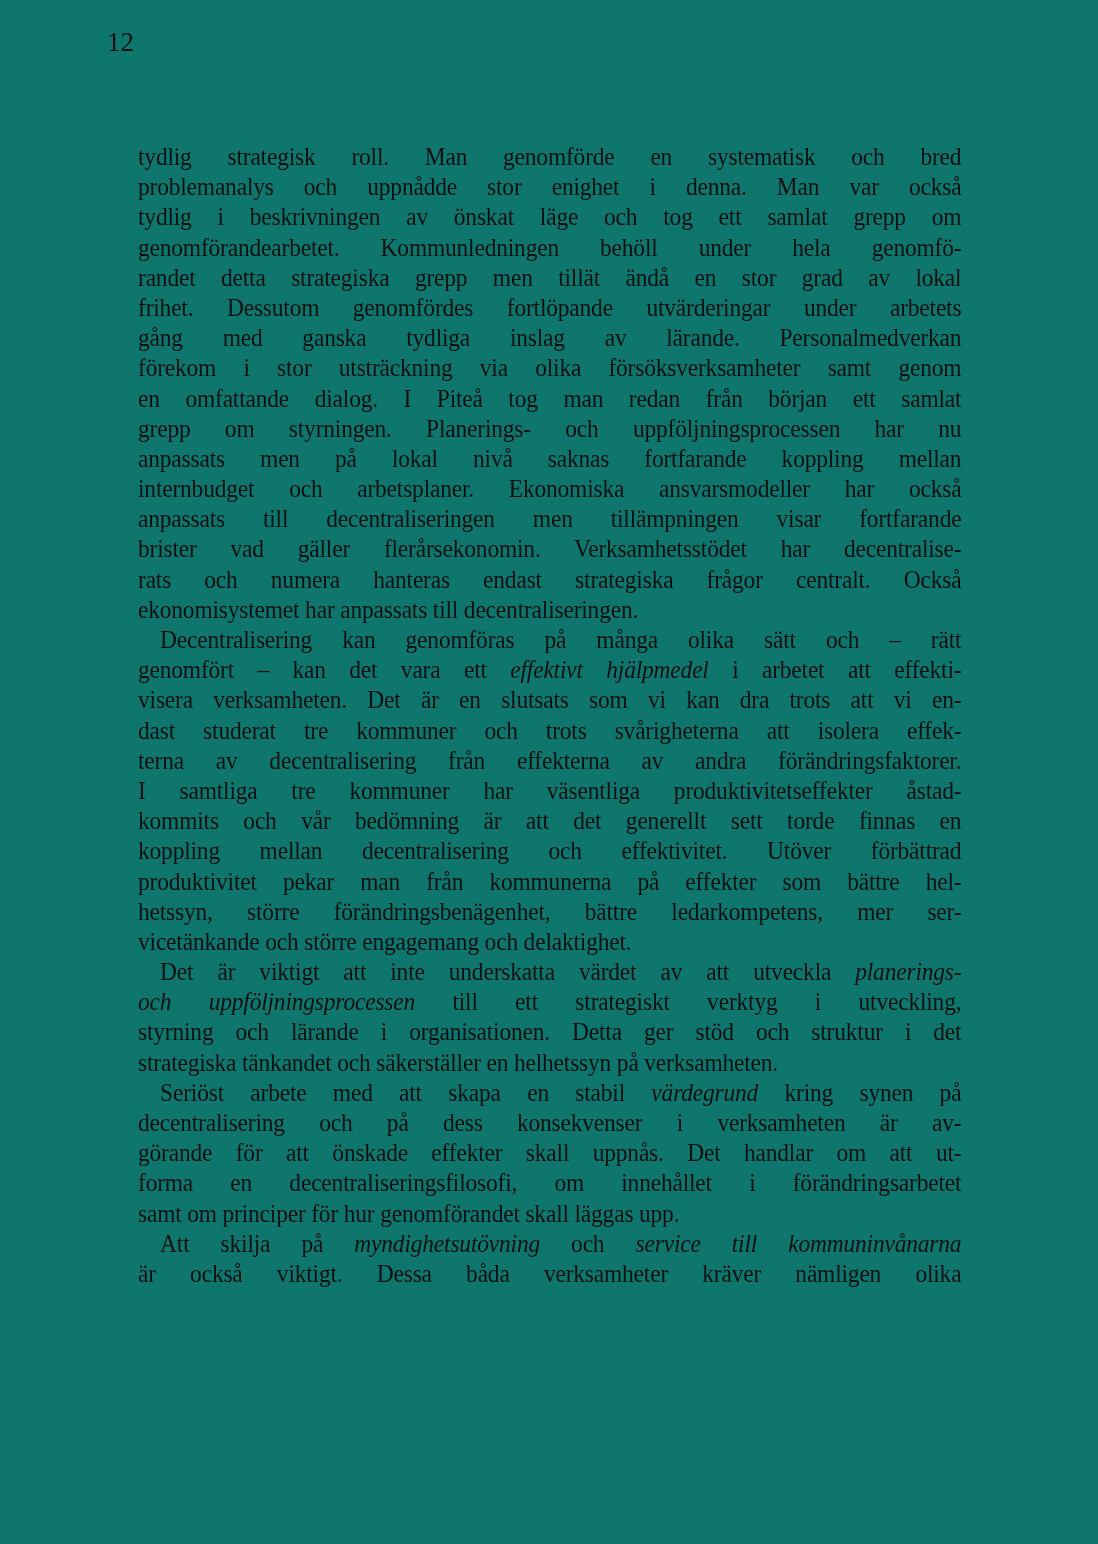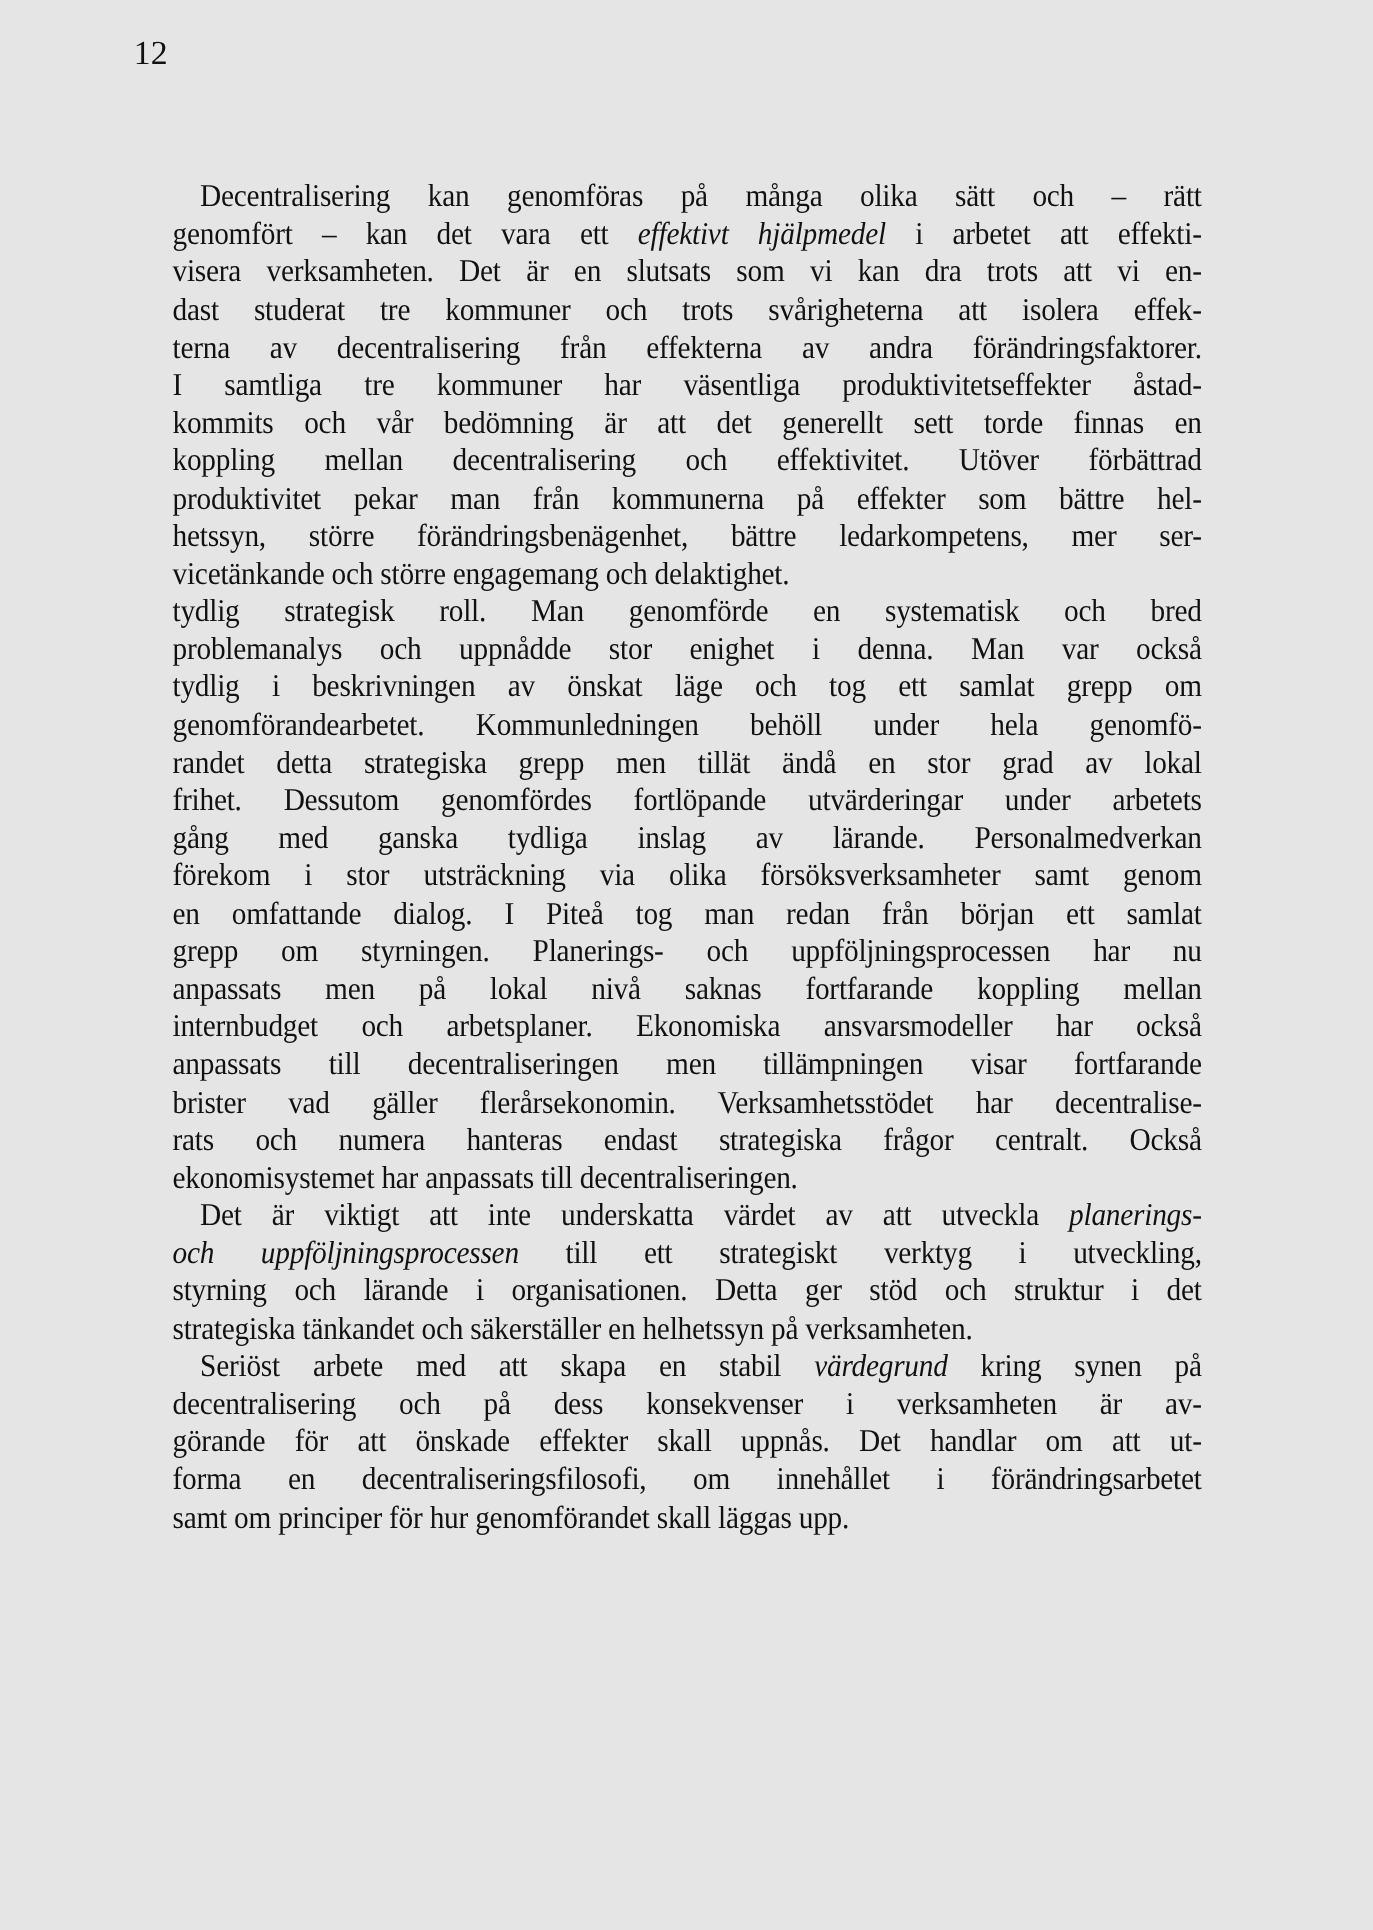--- a/index.html
+++ b/index.html
@@ -1,19 +1,19 @@
 <!DOCTYPE html>
 <html><head>
 <meta charset="utf-8">
 <style>
   html, body { margin: 0; padding: 0; background: #ffffff; }
   body { width: 1098px; height: 1544px; position: relative; overflow: hidden; }
   .page {
     position: absolute; left: 0; top: 0; width: 1098px; height: 1544px;
-    background: #e5e5e5;
+    background: #0f766e;
     font-family: "Liberation Serif", "DejaVu Serif", serif;
     color: #111111;
   }
   .page-number {
     position: absolute; left: 107px; top: 26px;
     font-size: 27px; line-height: 32px; color: #111;
   }
   .body-text {
     position: absolute; left: 138px; top: 142px; width: 824px;
   }
@@ -34,57 +34,61 @@
   .line.indent { padding-left: 24px; box-sizing: border-box; }
   .it { font-style: italic; }
 </style>
 </head>
 <body>
 
 <div class="page">
   <div class="page-number">12</div>
   <div class="body-text" id="body-text">
       <div>
-        <span class="line indent"><span>Decentralisering kan genomföras på många olika sätt och – rätt</span></span>
-        <span class="line"><span>genomfört – kan det vara ett </span><span class="it">effektivt hjälpmedel</span><span> i arbetet att effekti-</span></span>
-        <span class="line"><span>visera verksamheten. Det är en slutsats som vi kan dra trots att vi en-</span></span>
-        <span class="line"><span>dast studerat tre kommuner och trots svårigheterna att isolera effek-</span></span>
-        <span class="line"><span>terna av decentralisering från effekterna av andra förändringsfaktorer.</span></span>
-        <span class="line"><span>I samtliga tre kommuner har väsentliga produktivitetseffekter åstad-</span></span>
-        <span class="line"><span>kommits och vår bedömning är att det generellt sett torde finnas en</span></span>
-        <span class="line"><span>koppling mellan decentralisering och effektivitet. Utöver förbättrad</span></span>
-        <span class="line"><span>produktivitet pekar man från kommunerna på effekter som bättre hel-</span></span>
-        <span class="line"><span>hetssyn, större förändringsbenägenhet, bättre ledarkompetens, mer ser-</span></span>
-        <span class="line last"><span>vicetänkande och större engagemang och delaktighet.</span></span>
-      </div>
-      <div>
         <span class="line"><span>tydlig strategisk roll. Man genomförde en systematisk och bred</span></span>
         <span class="line"><span>problemanalys och uppnådde stor enighet i denna. Man var också</span></span>
         <span class="line"><span>tydlig i beskrivningen av önskat läge och tog ett samlat grepp om</span></span>
         <span class="line"><span>genomförandearbetet. Kommunledningen behöll under hela genomfö-</span></span>
         <span class="line"><span>randet detta strategiska grepp men tillät ändå en stor grad av lokal</span></span>
         <span class="line"><span>frihet. Dessutom genomfördes fortlöpande utvärderingar under arbetets</span></span>
         <span class="line"><span>gång med ganska tydliga inslag av lärande. Personalmedverkan</span></span>
         <span class="line"><span>förekom i stor utsträckning via olika försöksverksamheter samt genom</span></span>
         <span class="line"><span>en omfattande dialog. I Piteå tog man redan från början ett samlat</span></span>
         <span class="line"><span>grepp om styrningen. Planerings- och uppföljningsprocessen har nu</span></span>
         <span class="line"><span>anpassats men på lokal nivå saknas fortfarande koppling mellan</span></span>
         <span class="line"><span>internbudget och arbetsplaner. Ekonomiska ansvarsmodeller har också</span></span>
         <span class="line"><span>anpassats till decentraliseringen men tillämpningen visar fortfarande</span></span>
         <span class="line"><span>brister vad gäller flerårsekonomin. Verksamhetsstödet har decentralise-</span></span>
         <span class="line"><span>rats och numera hanteras endast strategiska frågor centralt. Också</span></span>
         <span class="line last"><span>ekonomisystemet har anpassats till decentraliseringen.</span></span>
       </div>
       <div>
+        <span class="line indent"><span>Decentralisering kan genomföras på många olika sätt och – rätt</span></span>
+        <span class="line"><span>genomfört – kan det vara ett </span><span class="it">effektivt hjälpmedel</span><span> i arbetet att effekti-</span></span>
+        <span class="line"><span>visera verksamheten. Det är en slutsats som vi kan dra trots att vi en-</span></span>
+        <span class="line"><span>dast studerat tre kommuner och trots svårigheterna att isolera effek-</span></span>
+        <span class="line"><span>terna av decentralisering från effekterna av andra förändringsfaktorer.</span></span>
+        <span class="line"><span>I samtliga tre kommuner har väsentliga produktivitetseffekter åstad-</span></span>
+        <span class="line"><span>kommits och vår bedömning är att det generellt sett torde finnas en</span></span>
+        <span class="line"><span>koppling mellan decentralisering och effektivitet. Utöver förbättrad</span></span>
+        <span class="line"><span>produktivitet pekar man från kommunerna på effekter som bättre hel-</span></span>
+        <span class="line"><span>hetssyn, större förändringsbenägenhet, bättre ledarkompetens, mer ser-</span></span>
+        <span class="line last"><span>vicetänkande och större engagemang och delaktighet.</span></span>
+      </div>
+      <div>
         <span class="line indent"><span>Det är viktigt att inte underskatta värdet av att utveckla </span><span class="it">planerings-</span></span>
         <span class="line"><span class="it">och uppföljningsprocessen</span><span> till ett strategiskt verktyg i utveckling,</span></span>
         <span class="line"><span>styrning och lärande i organisationen. Detta ger stöd och struktur i det</span></span>
         <span class="line last"><span>strategiska tänkandet och säkerställer en helhetssyn på verksamheten.</span></span>
       </div>
       <div>
         <span class="line indent"><span>Seriöst arbete med att skapa en stabil </span><span class="it">värdegrund</span><span> kring synen på</span></span>
         <span class="line"><span>decentralisering och på dess konsekvenser i verksamheten är av-</span></span>
         <span class="line"><span>görande för att önskade effekter skall uppnås. Det handlar om att ut-</span></span>
         <span class="line"><span>forma en decentraliseringsfilosofi, om innehållet i förändringsarbetet</span></span>
         <span class="line last"><span>samt om principer för hur genomförandet skall läggas upp.</span></span>
       </div>
+      <div>
+        <span class="line indent"><span>Att skilja på </span><span class="it">myndighetsutövning</span><span> och </span><span class="it">service till kommuninvånarna</span></span>
+        <span class="line"><span>är också viktigt. Dessa båda verksamheter kräver nämligen olika</span></span>
+      </div>
     </div>
 </div>
 
 </body></html>

